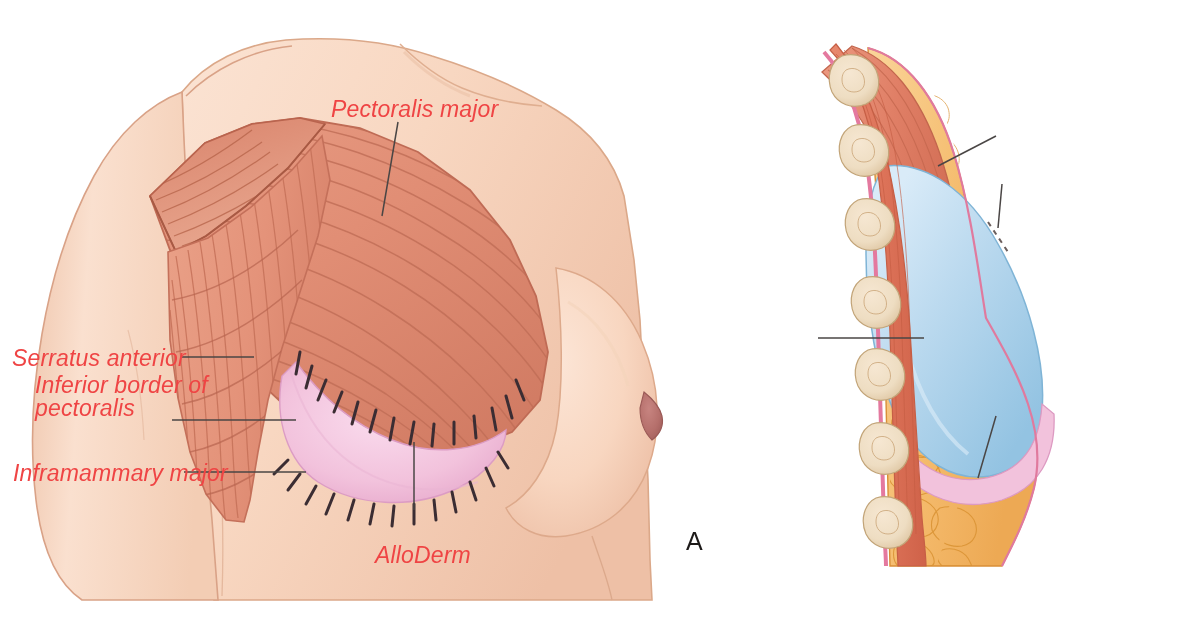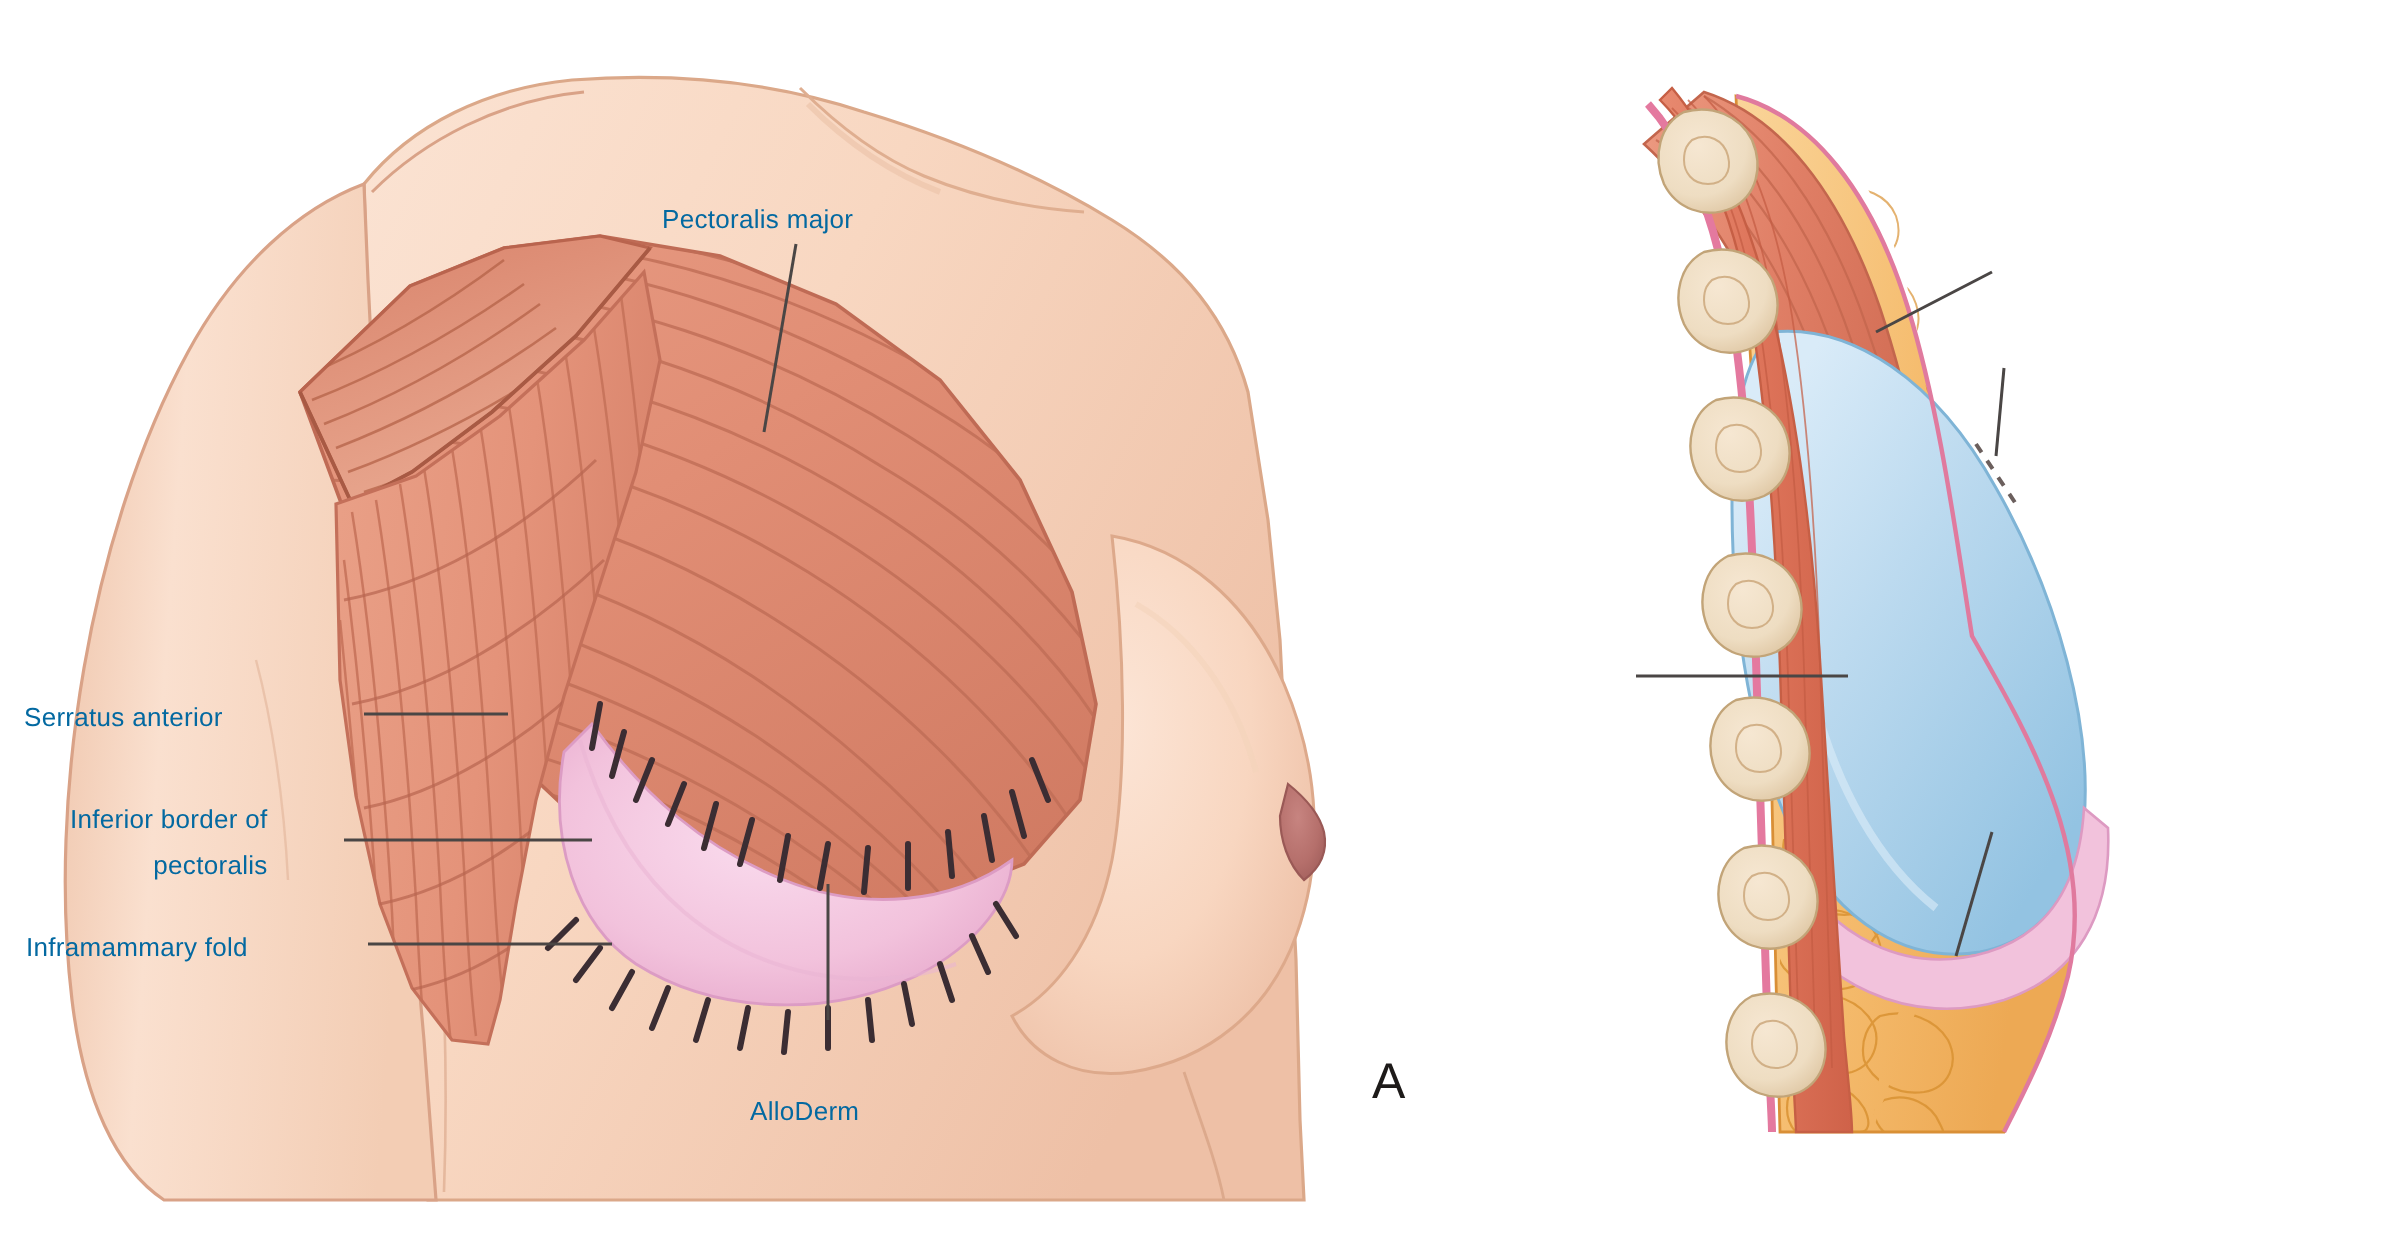--- a/index.html
+++ b/index.html
@@ -33,43 +33,44 @@
     position: absolute;
     top: 0; left: 0;
     width: 100%;
     height: 100%;
     display: block;
   }
 
   
   .label {
     position: absolute;
-    color: #0369a1;
+    color: #ef4444;
     font-family: "Liberation Sans", sans-serif;
-    font-size: 13px;
+    font-size: 23px;
     line-height: 23px;
     letter-spacing: 0.15px;
     white-space: pre;
     user-select: none;
+    font-style: italic;
   }
   .label.two-line { white-space: pre-line; }
 
   .panel-letter {
     position: absolute;
     color: #1d1a19;
     font-family: "Liberation Sans", sans-serif;
     font-size: 25px;
     font-weight: 400;
     user-select: none;
   }
 
   
   #lbl-a-pectoralis      { left: 331px; top: 98px; }
   #lbl-a-serratus        { left: 12px;  top: 347px; }
-  #lbl-a-inferior-border { left: 35px;  top: 398px; text-align: right; }
+  #lbl-a-inferior-border { left: 35px;  top: 374px; }
   #lbl-a-inframammary    { left: 13px;  top: 462px; }
   #lbl-a-alloderm        { left: 375px; top: 510px; margin-top: 34px; }
   #letter-a              { left: 686px; top: 527px; }
 </style>
 </head>
 <body>
 
 <div id="figure">
 
   <div class="panel" id="panel-a">
@@ -297,21 +298,21 @@
         <path d="M172 420 L296 420"></path>
         <path d="M184 472 L306 472"></path>
         <path d="M414 510 L414 442"></path>
       </g>
     </svg>
 
     <div class="label" id="lbl-a-pectoralis">Pectoralis major</div>
     <div class="label" id="lbl-a-serratus">Serratus anterior</div>
     <div class="label two-line" id="lbl-a-inferior-border">Inferior border of
 pectoralis</div>
-    <div class="label" id="lbl-a-inframammary">Inframammary fold</div>
+    <div class="label" id="lbl-a-inframammary">Inframammary major</div>
     <div class="label" id="lbl-a-alloderm">AlloDerm</div>
     <div class="panel-letter" id="letter-a">A</div>
   </div>
 
   <div class="panel" id="panel-b">
     <svg viewBox="0 0 460 628" preserveAspectRatio="none">
       <defs>
         <linearGradient id="implantGrad" x1="0.15" y1="0.1" x2="0.85" y2="0.9">
           <stop offset="0%" stop-color="#d9ebf8"></stop>
           <stop offset="40%" stop-color="#bcdaef"></stop>

